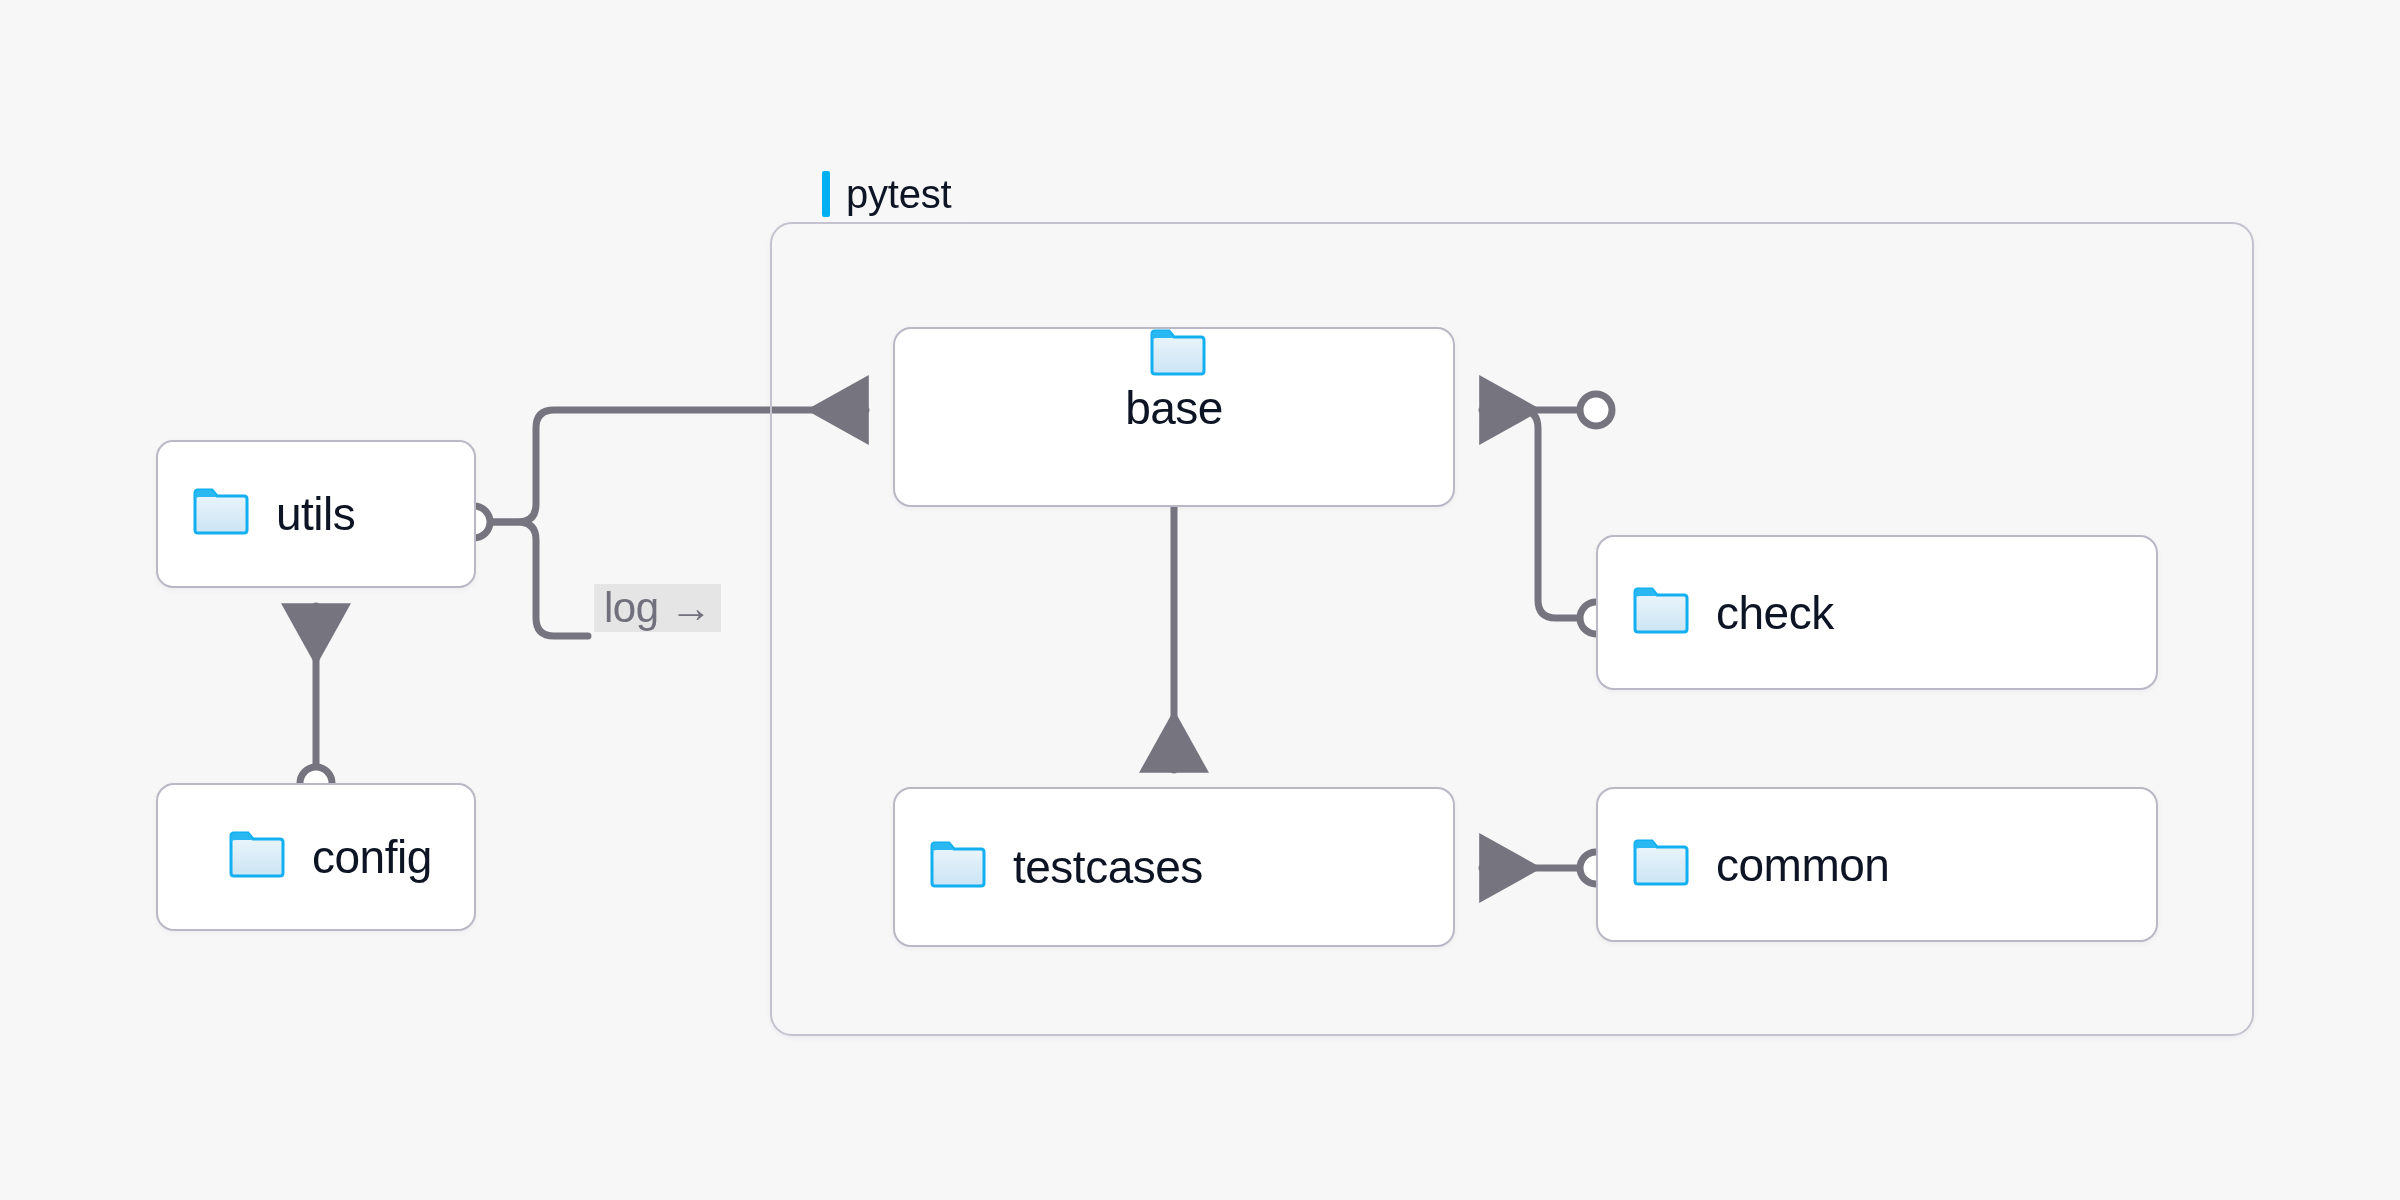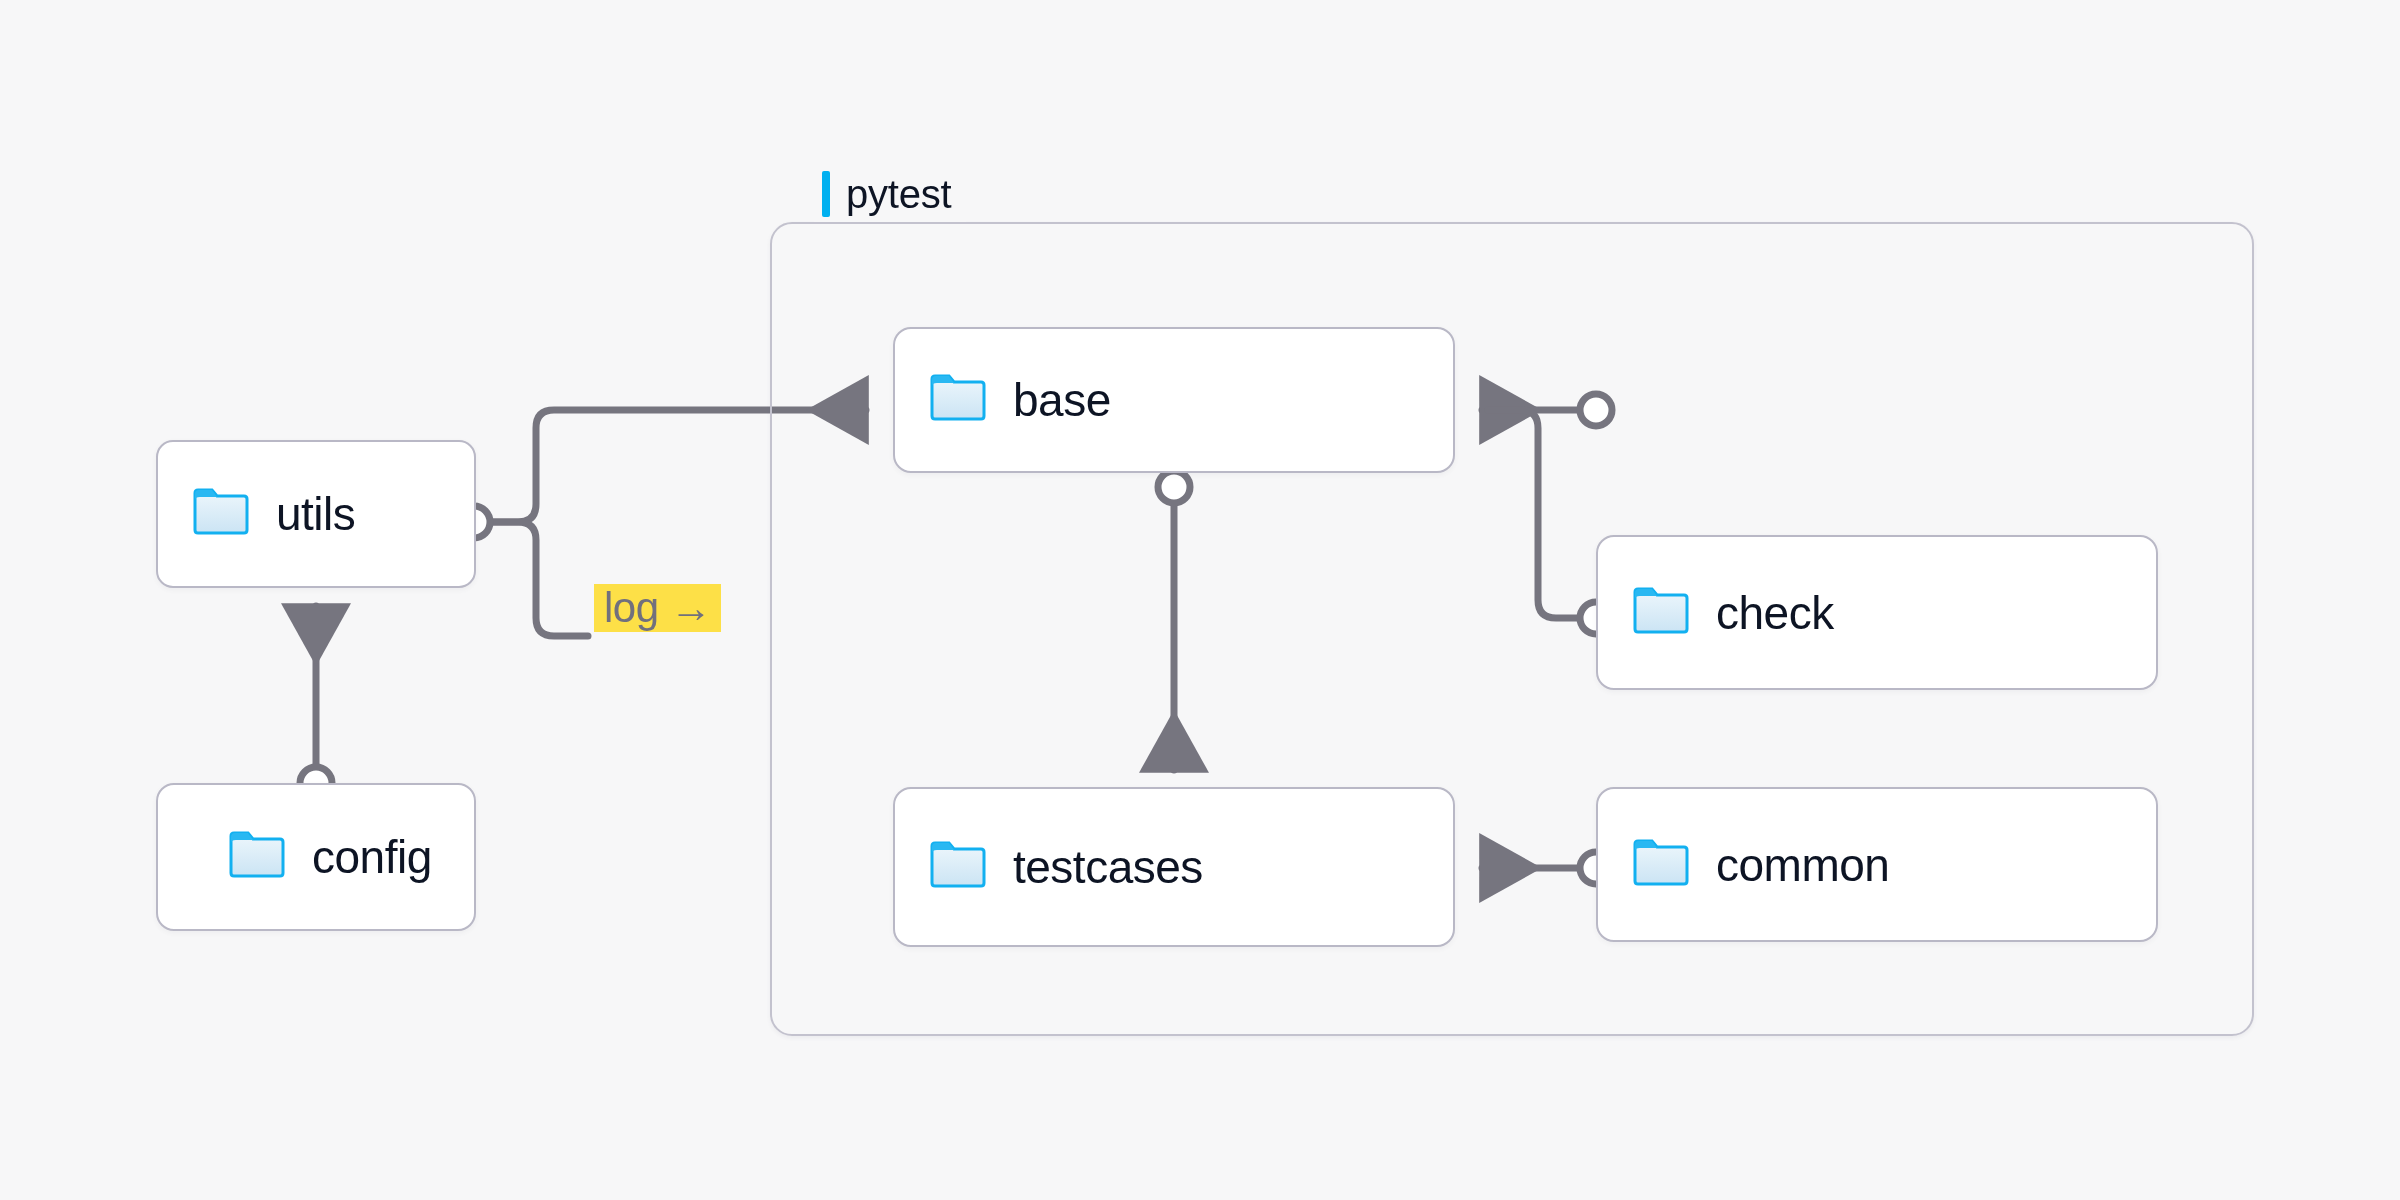--- a/index.html
+++ b/index.html
@@ -77,21 +77,21 @@
     white-space: nowrap;
   }
 
   
   .edge-label {
     position: absolute;
     font-size: 42px;
     color: #71707d;
     white-space: nowrap;
     letter-spacing: -0.5px;
-    background: #fde047;
+    background: #e5e5e5;
     padding: 0 10px;
   }
 </style>
 </head>
 <body>
 
 <div id="canvas">
 
   <svg id="wires" viewBox="0 0 2400 1200" xmlns="http://www.w3.org/2000/svg">
     <defs>
@@ -151,21 +151,21 @@
   <div class="node" style="left:156px; top:783px; width:320px; height:148px;padding-left:36px;">
     <span class="folder">
       <svg width="58" height="48" viewBox="0 0 58 48" xmlns="http://www.w3.org/2000/svg">
         <path d="M3,10 L3,5 Q3,2 6,2 L20,2 L25,8 L52,8 Q55,8 55,11 L55,42 Q55,45 52,45 L6,45 Q3,45 3,42 Z" fill="url(#folderGrad)" stroke="#12b0f0" stroke-width="3"></path>
         <path d="M3,12 L3,6 Q3,2 7,2 L20,2 L25,9 L8,9 Q3,9 3,12 Z" fill="#29b8f2"></path>
       </svg>
     </span>
     <span class="label">config</span>
   </div>
 
-  <div class="node" style="left:893px; top:327px; width:562px; height:146px;">
+  <div class="node" style="left:893px; top:327px; width:562px; height:180px;flex-direction:column;">
     <span class="folder">
       <svg width="58" height="48" viewBox="0 0 58 48" xmlns="http://www.w3.org/2000/svg">
         <path d="M3,10 L3,5 Q3,2 6,2 L20,2 L25,8 L52,8 Q55,8 55,11 L55,42 Q55,45 52,45 L6,45 Q3,45 3,42 Z" fill="url(#folderGrad)" stroke="#12b0f0" stroke-width="3"></path>
         <path d="M3,12 L3,6 Q3,2 7,2 L20,2 L25,9 L8,9 Q3,9 3,12 Z" fill="#29b8f2"></path>
       </svg>
     </span>
     <span class="label">base</span>
   </div>
 
   <div class="node" style="left:893px; top:787px; width:562px; height:160px;">

